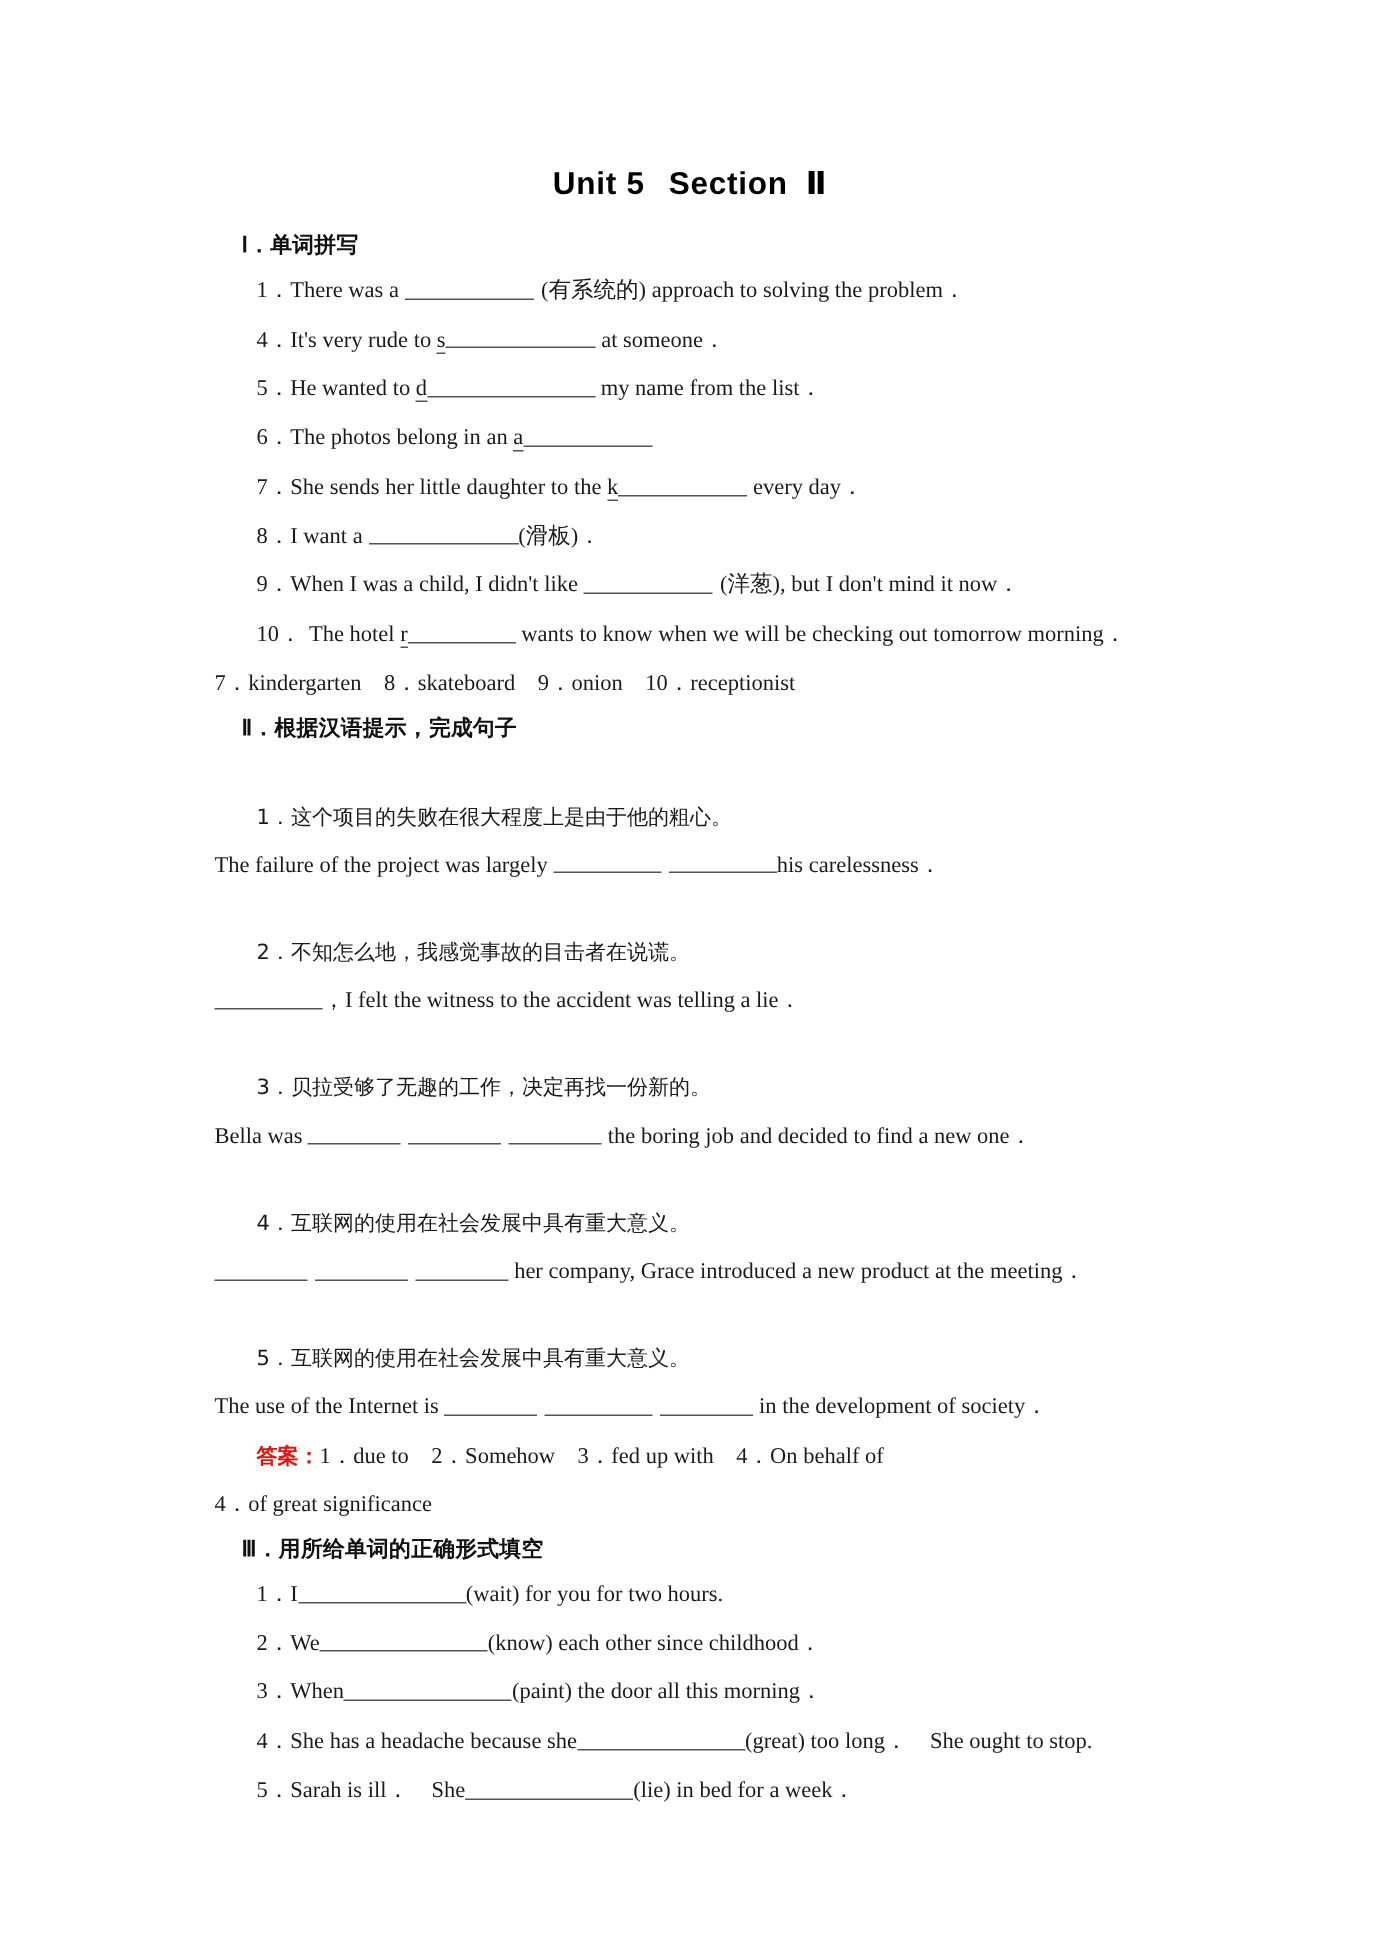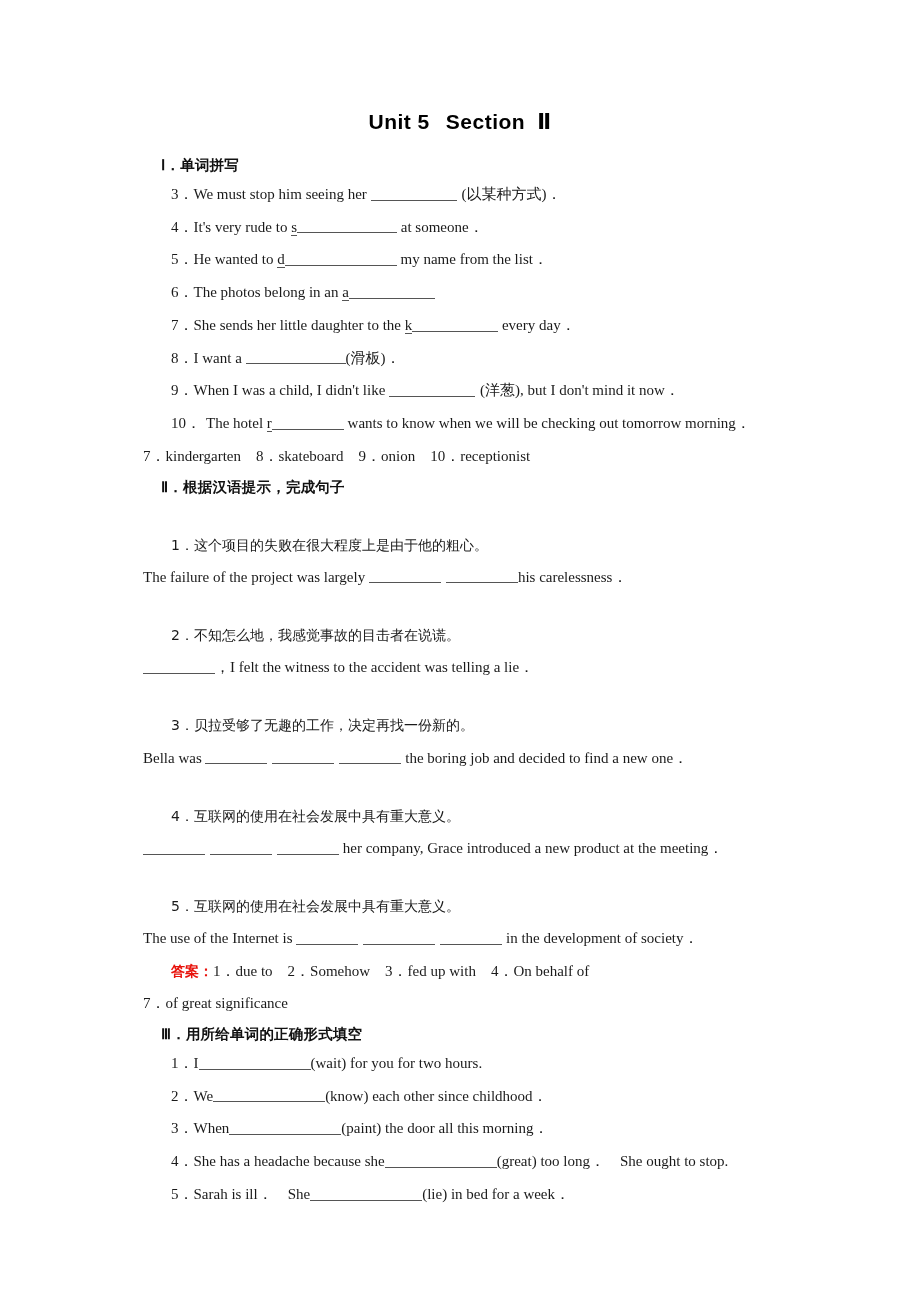--- a/index.html
+++ b/index.html
@@ -43,21 +43,21 @@
 
   
   .content {
     position: absolute;
     top: 155px;
     left: 143px;
     width: 660px;
   }
 
   .sec-head {
-    font-family: Liberation Sans, sans-serif;
+    font-family: Liberation Mono, monospace;
     font-weight: bold;
     font-size: 14.5px;
     color: #111;
     margin: 0 0 6px 18px;
     letter-spacing: 0.2px;
     line-height: 1.5;
   }
 
   .q-line {
     font-size: 15px;
@@ -120,25 +120,25 @@
 <div class="page">
 
   <div class="doc-title">
     <span>Unit 5</span><span class="t-gap"></span><span>Section</span><span class="t-gap2"></span><span>Ⅱ</span>
   </div>
 
   <div class="content">
 
     <div class="sec-head">Ⅰ．单词拼写</div>
 
-
-
-    <div class="q-line">
-      <span class="num">3．</span><span>We must stop him seeing her </span><span class="blank b-lg"></span><span class="sp"></span><span>(以某种方式)</span><span>．</span>
-    </div>
+    <div class="q-line">
+      <span class="num">1．</span><span>There was a </span><span class="blank b-lg"></span><span class="sp"></span><span>(有系统的)</span><span> approach to solving the problem．</span>
+    </div>
+
+
 
     <div class="q-line">
       <span class="num">4．</span><span>It's very rude to </span><span class="lead">s</span><span class="blank b-xl"></span><span> at someone．</span>
     </div>
 
     <div class="q-line">
       <span class="num">5．</span><span>He wanted to </span><span class="lead">d</span><span class="blank b-xxl"></span><span> my name from the list．</span>
     </div>
 
     <div class="q-line">
@@ -199,21 +199,21 @@
       <span class="num">5．</span><span>互联网的使用在社会发展中具有重大意义。</span>
     </div>
     <div class="q-line noindent">
       <span>The use of the Internet is </span><span class="blank b-sm"></span><span class="sp"></span><span class="blank b-md"></span><span class="sp"></span><span class="blank b-sm"></span><span> in the development of society．</span>
     </div>
 
     <div class="ans-line">
       <span class="ans-label">答案：</span><span class="ans-body">1．due to　2．Somehow　3．fed up with　4．On behalf of</span>
     </div>
     <div class="ans-line cont">
-      <span class="ans-body">7．of great significance</span>
+      <span class="ans-body">4．of great significance</span>
     </div>
 
     <div class="sec-head">Ⅲ．用所给单词的正确形式填空</div>
 
     <div class="q-line">
       <span class="num">1．</span><span>I</span><span class="blank b-xxl"></span><span>(wait)</span><span> for you for two hours.</span>
     </div>
 
     <div class="q-line">
       <span class="num">2．</span><span>We</span><span class="blank b-xxl"></span><span>(know)</span><span> each other since childhood．</span>

